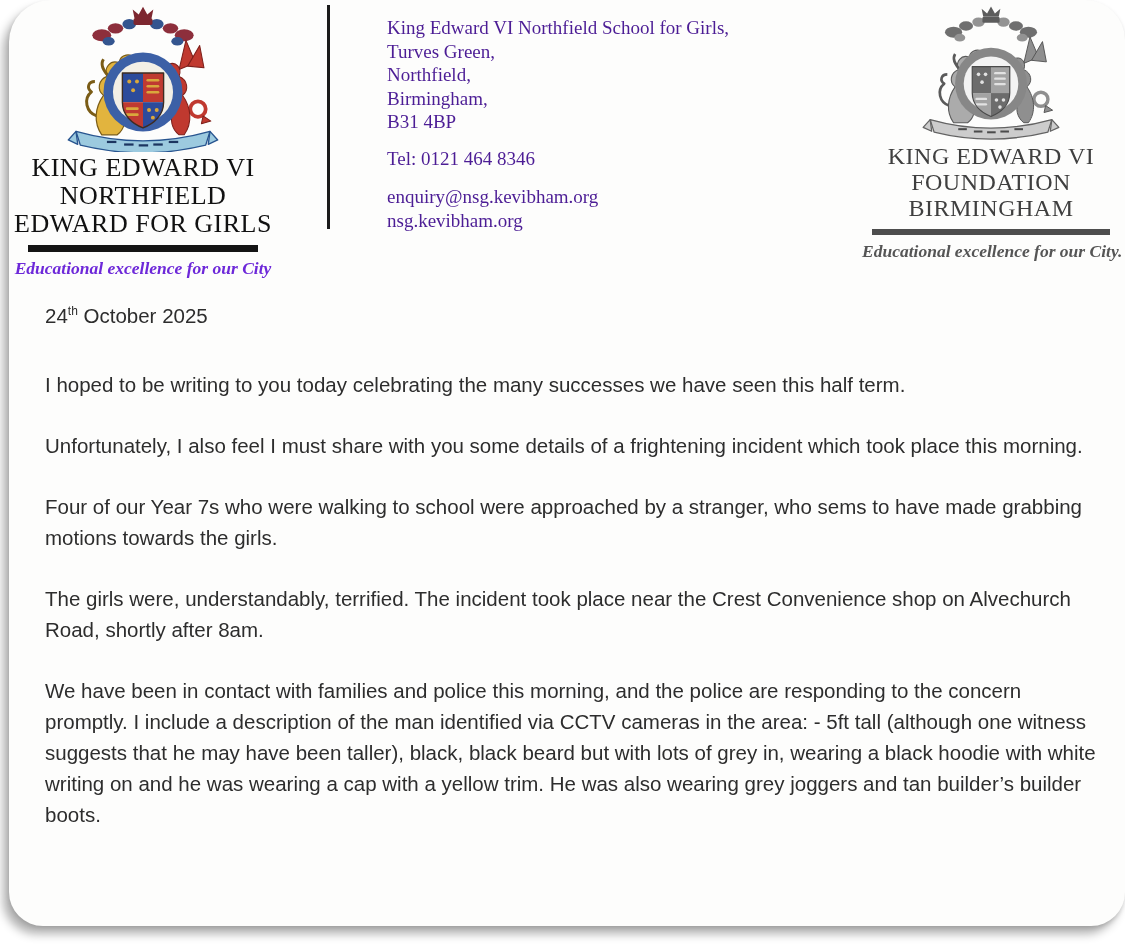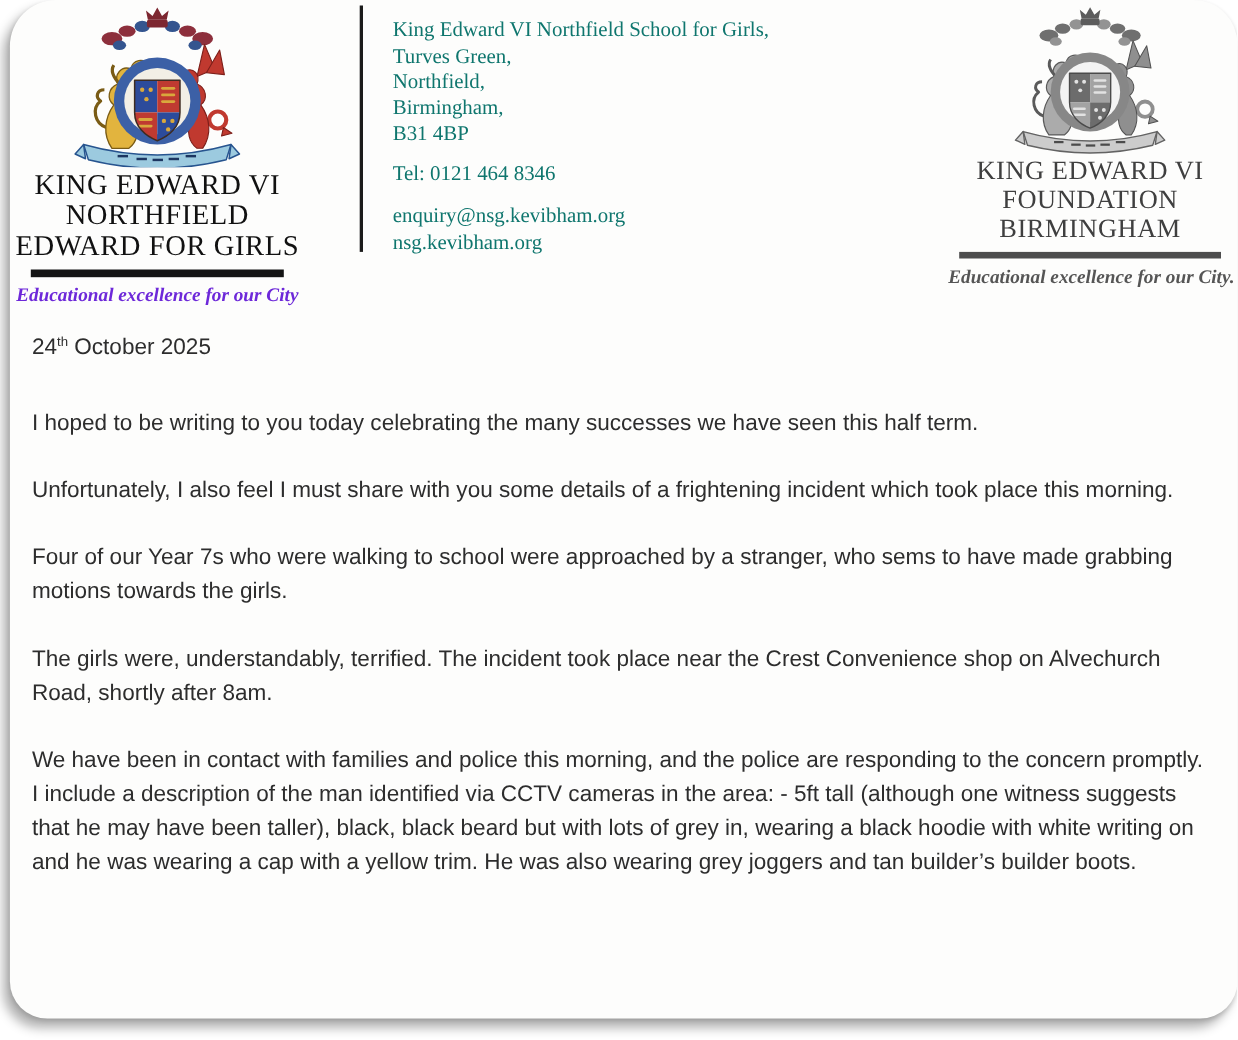--- a/index.html
+++ b/index.html
@@ -28,33 +28,33 @@
   .org-bar { height:7px; background:#141414; width:230px; margin:7px auto 6px auto; }
   .logo-right .org-bar { height:6px; background:#4d4d4d; width:238px; }
   .tagline {
     font-family:"Liberation Serif", serif; font-style:italic; font-weight:bold;
     font-size:17.5px; color:#6d28d9; white-space:nowrap;
   }
   .logo-right .tagline { color:#555; }
   .vdivider { position:absolute; left:318px; top:5px; width:3px; height:224px; background:#1b1b1b; }
 
   .address-block {
-    position:absolute; left:348px; top:16px;
+    position:absolute; left:378px; top:16px;
     font-family:"Liberation Serif", serif; font-size:19px; line-height:23.5px;
-    color:#0f766e;
+    color:#4c1d95;
   }
   .address-block .tel   { margin-top:13px; }
   .address-block .email { margin-top:15px; }
 
   
   .letter-body {
     position:absolute; left:20px; top:300px; width:1070px;
     font-size:20.5px; line-height:31px; color:#2d2d2d;
   }
-  .letter-body p { margin:0 0 30px 0; }
+  .letter-body p { margin:0 0 30px 16px; }
   .letter-body p.date { margin-bottom:38px; }
   .letter-body sup { font-size:12px; line-height:0; }
 
   
   svg.crest { display:block; margin:0 auto; }
   .crest path, .crest rect, .crest circle, .crest ellipse { stroke-linejoin:round; }
   .crest-color .mantle  { fill:#8d2f3c; }
   .crest-color .mantle2 { fill:#34558f; }
   .crest-color .crown   { fill:#7d2730; }
   .crest-color .garter  { fill:#3c60a6; }

